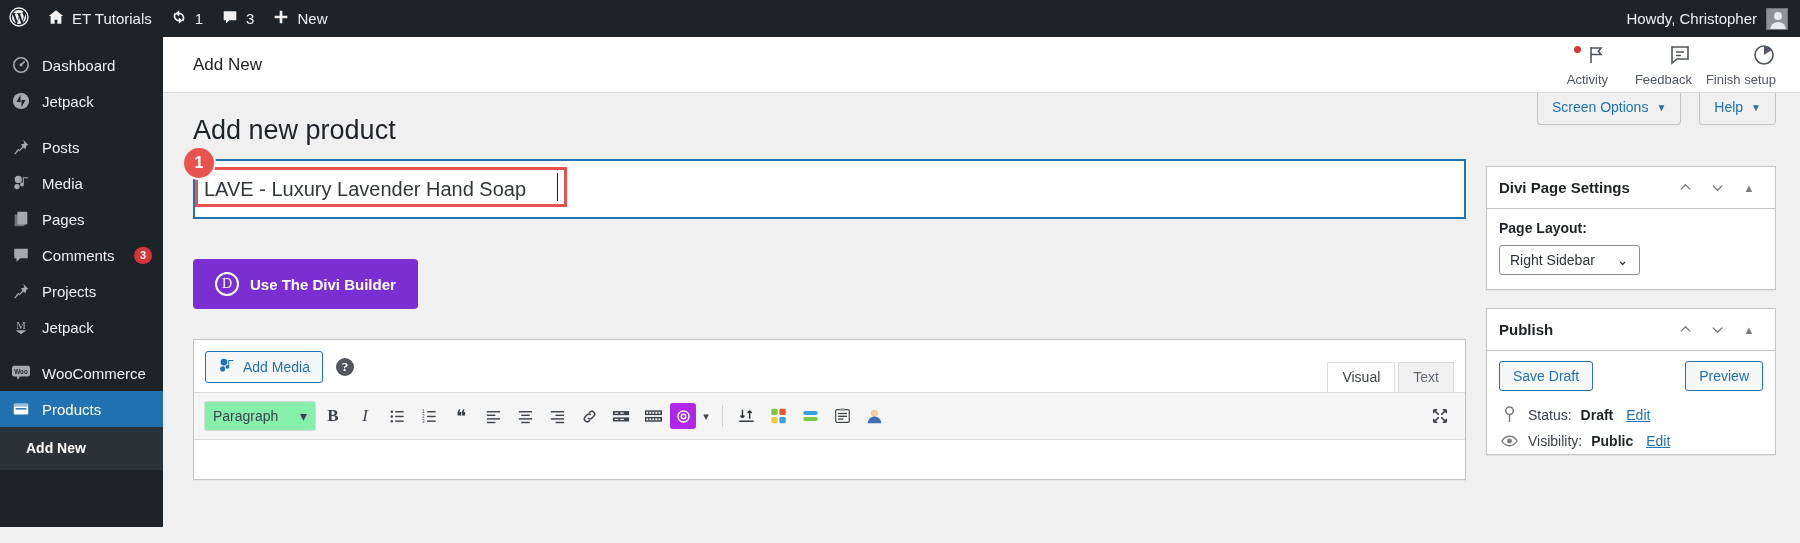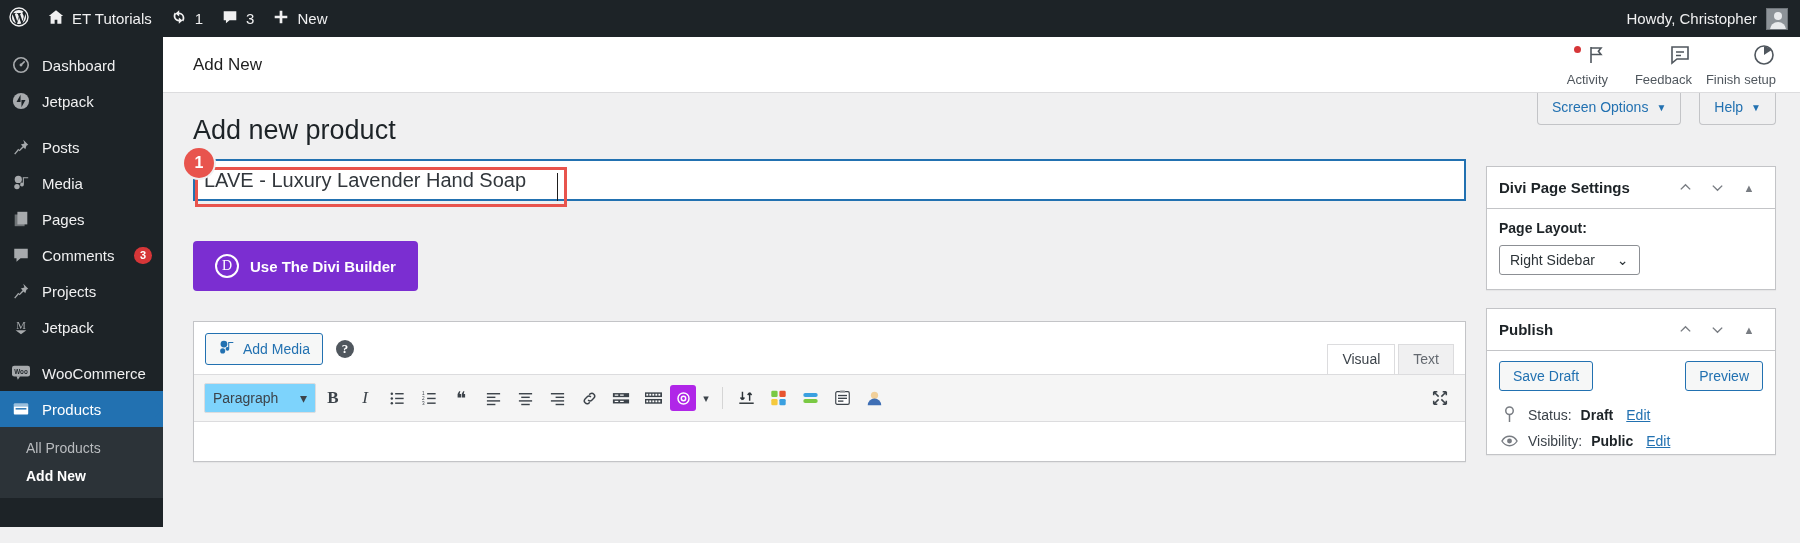--- a/index.html
+++ b/index.html
@@ -125,21 +125,21 @@
     font-size: 27px; font-weight: normal; color: #1d2327;
     padding: 20px 0 11px 0; line-height: 1.3;
   }
   #poststuff { display: flex; gap: 20px; align-items: flex-start; }
   #post-body-content { flex: 1; min-width: 0; }
   #postbox-container-1 { width: 290px; flex: 0 0 290px; padding-top: 7px; }
 
   
   .titlewrap { position: relative; }
   #title {
-    display: block; width: 100%; height: 42px; font-size: 20px;
+    display: block; width: 100%; height: 60px; font-size: 20px;
     padding: 4px 10px; color: #32373c; background: #fff;
     border: 1px solid #7e8993; outline: 2px solid #2271b1; outline-offset: -2px;
     font-family: "Liberation Sans", sans-serif;
   }
   .hl-box {
     position: absolute; left: 2px; top: 8px; width: 372px; height: 40px;
     border: 3px solid #e8544d; pointer-events: none;
   }
   .hl-badge {
     position: absolute; left: -14px; top: -22px;
@@ -213,21 +213,21 @@
   .etab.active {
     background: #fff; color: #3c434a; border-color: #dcdcde;
     position: relative; z-index: 2;
   }
   .etab + .etab { margin-left: 3px; }
   .mce-toolbar {
     border-top: 1px solid #dcdcde; background: #f5f5f5;
     display: flex; align-items: center; gap: 2px; padding: 8px 10px;
   }
   .sel-para {
-    background: #7dd3fc; border: 1px solid #dcdcde; border-radius: 2px;
+    background: #86efac; border: 1px solid #dcdcde; border-radius: 2px;
     font-size: 14px; color: #3c434a; padding: 5px 8px; width: 112px;
     display: flex; align-items: center; justify-content: space-between;
     cursor: pointer; height: 30px;
   }
   .tb-btn {
     width: 30px; height: 30px; display: flex; align-items: center;
     justify-content: center; cursor: pointer; color: #3c434a;
     border-radius: 2px; font-size: 16px;
   }
   .tb-sep { width: 1px; height: 22px; background: #d5d5d5; margin: 0 6px; }
@@ -419,21 +419,20 @@
       <svg width="18" height="18" viewBox="0 0 20 20">
           <rect x="2" y="4" width="16" height="12" rx="1" fill="currentColor"></rect>
           <rect x="2" y="4" width="16" height="3.4" fill="#2271b1" opacity=".45"></rect>
           <rect x="4" y="9" width="12" height="1.6" fill="#2271b1"></rect>
         </svg>
     </span>
     <span class="mi-label">Products</span>
   </div>
 
   <div class="submenu">
-    <div class="submenu-item">All Products</div>
     <div class="submenu-item sub-current">Add New</div>
   </div>
 </div>
 
 <div id="wpcontent">
 
   <div id="wpheader">
     <div class="wch-title">Add New</div>
     <div class="wch-right">
 

